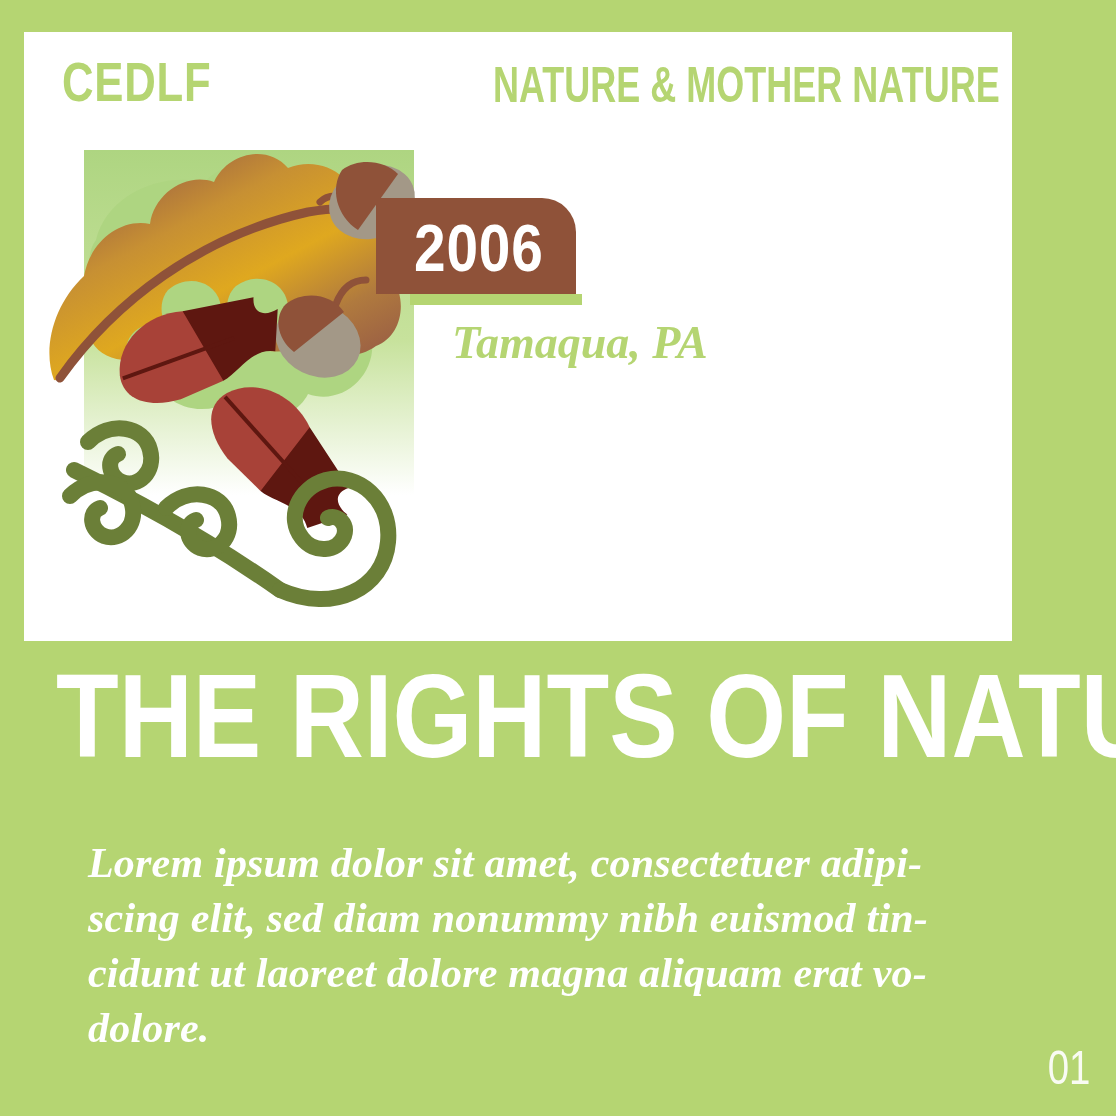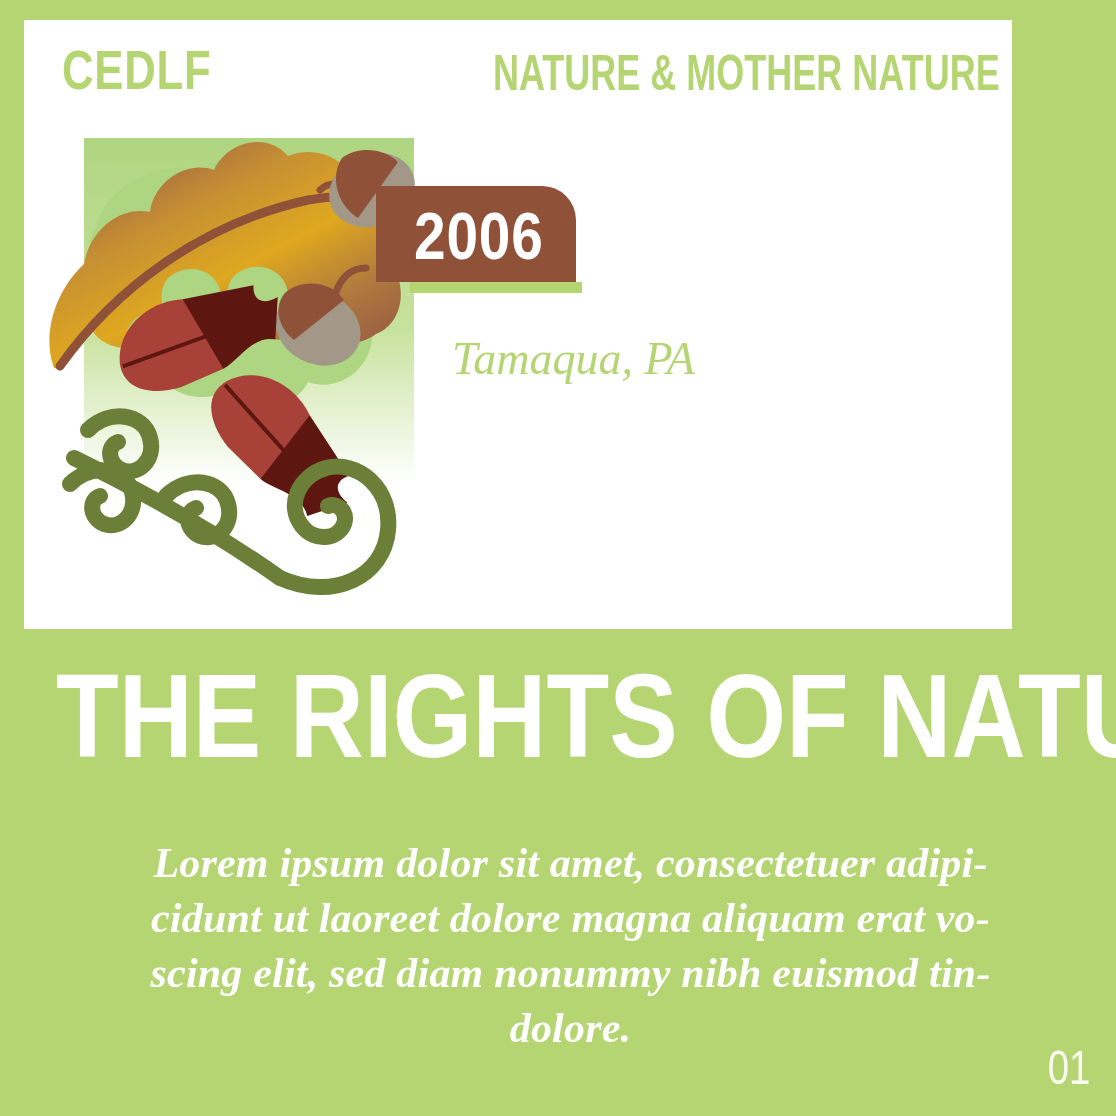--- a/index.html
+++ b/index.html
@@ -13,21 +13,21 @@
     height: 1116px;
     background: #b5d572;
     overflow: hidden;
     font-family: "Liberation Sans", sans-serif;
   }
 
   
   #card {
     position: absolute;
     left: 24px;
-    top: 20px;
+    top: 32px;
     width: 988px;
     height: 609px;
     background: #ffffff;
     overflow: hidden;
   }
 
   
   .brand {
     position: absolute;
     left: 38px;
@@ -99,26 +99,25 @@
     background: #b5d572;
   }
 
   
   .location {
     position: absolute;
     left: 428px;
     top: 286px;
     font-family: "Liberation Serif", "DejaVu Serif", serif;
     font-style: italic;
-    font-weight: normal;
+    font-weight: bold;
     font-size: 46px;
     line-height: 50px;
     color: #b5d572;
     white-space: nowrap;
-    margin-top: 28px;
   }
 
   
   .body-copy {
     position: absolute;
     left: 428px;
     top: 368px;
     width: 640px;
     font-family: "DejaVu Sans", sans-serif;
     font-size: 30px;
@@ -150,21 +149,20 @@
     left: 88px;
     top: 836px;
     width: 965px;
     font-family: "Liberation Serif", "DejaVu Serif", serif;
     font-style: italic;
     font-weight: bold;
     font-size: 42px;
     line-height: 55px;
     color: #ffffff;
     letter-spacing: 0.2px;
-    text-align: center;
   }
   .lorem span { display: block; }
 
   
   .page-no {
     position: absolute;
     right: 26px;
     bottom: 24px;
     font-family: "Liberation Sans Narrow", "Liberation Sans", sans-serif;
     font-weight: normal;
@@ -286,20 +284,20 @@
 
     <div class="location">Tamaqua, PA</div>
 
 
   </div>
 
   <div class="headline">THE RIGHTS OF NATURE</div>
 
   <div class="lorem">
     <span>Lorem ipsum dolor sit amet, consectetuer adipi-</span>
+    <span>scing elit, sed diam nonummy nibh euismod tin-</span>
     <span>cidunt ut laoreet dolore magna aliquam erat vo-</span>
-    <span>scing elit, sed diam nonummy nibh euismod tin-</span>
     <span>dolore.</span>
   </div>
 
   <div class="page-no">01</div>
 
 </div>
 
 </body></html>

